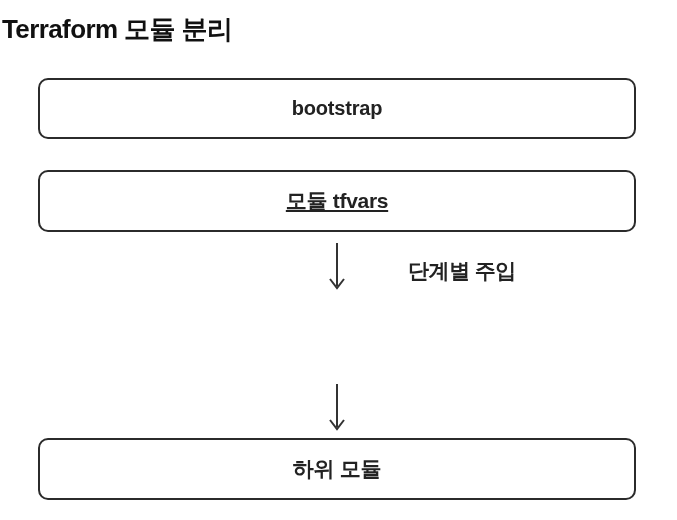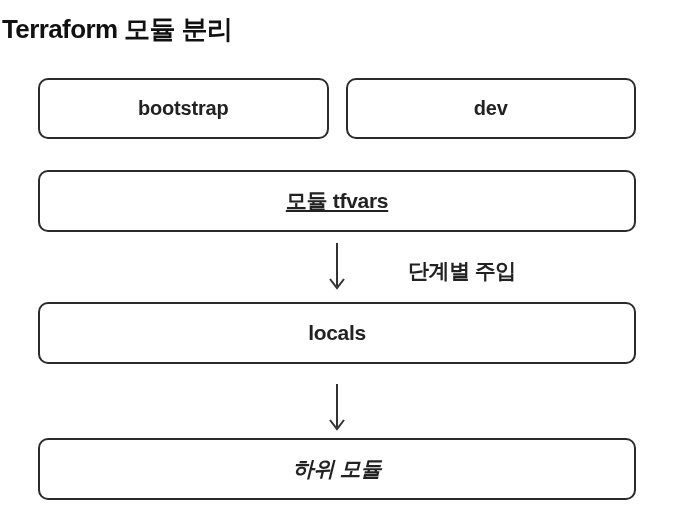--- a/index.html
+++ b/index.html
@@ -48,21 +48,21 @@
   .wide-box {
     position: absolute;
     left: 38px;
     width: 598px;
     height: 62px;
     font-size: 21px;
     letter-spacing: -0.3px;
   }
   .box-tfvars   { top: 170px; text-decoration: underline; }
   .box-locals   { top: 302px; }
-  .box-submodule{ top: 438px; font-style: italic; }
+  .box-submodule{ top: 438px; }
   .arrow {
     position: absolute;
     width: 22px; height: 50px;
     left: 326px;
   }
   .arrow-1 { top: 241px; }
   .arrow-2 { top: 382px; }
   .arrow svg { display: block; }
   .arrow-label {
     position: absolute;
@@ -77,35 +77,33 @@
 </style>
 </head>
 <body>
 
 <div class="canvas">
 
   <div class="title">Terraform 모듈 분리</div>
 
   <div class="env-row">
     <div class="node env-box">bootstrap</div>
-    <div class="node env-box">dev</div>
   </div>
 
   <div class="node wide-box box-tfvars">모듈 tfvars</div>
 
   <div class="arrow arrow-1">
     <svg width="22" height="50" viewBox="0 0 22 50" fill="none">
       <line x1="11" y1="2" x2="11" y2="45" stroke="#333333" stroke-width="2"></line>
       <polyline points="4,38 11,47 18,38" fill="none" stroke="#333333" stroke-width="2"></polyline>
     </svg>
   </div>
 
   <div class="arrow-label">단계별 주입</div>
 
-  <div class="node wide-box box-locals">locals</div>
 
   <div class="arrow arrow-2">
     <svg width="22" height="50" viewBox="0 0 22 50" fill="none">
       <line x1="11" y1="2" x2="11" y2="45" stroke="#333333" stroke-width="2"></line>
       <polyline points="4,38 11,47 18,38" fill="none" stroke="#333333" stroke-width="2"></polyline>
     </svg>
   </div>
 
   <div class="node wide-box box-submodule">하위 모듈</div>
 

